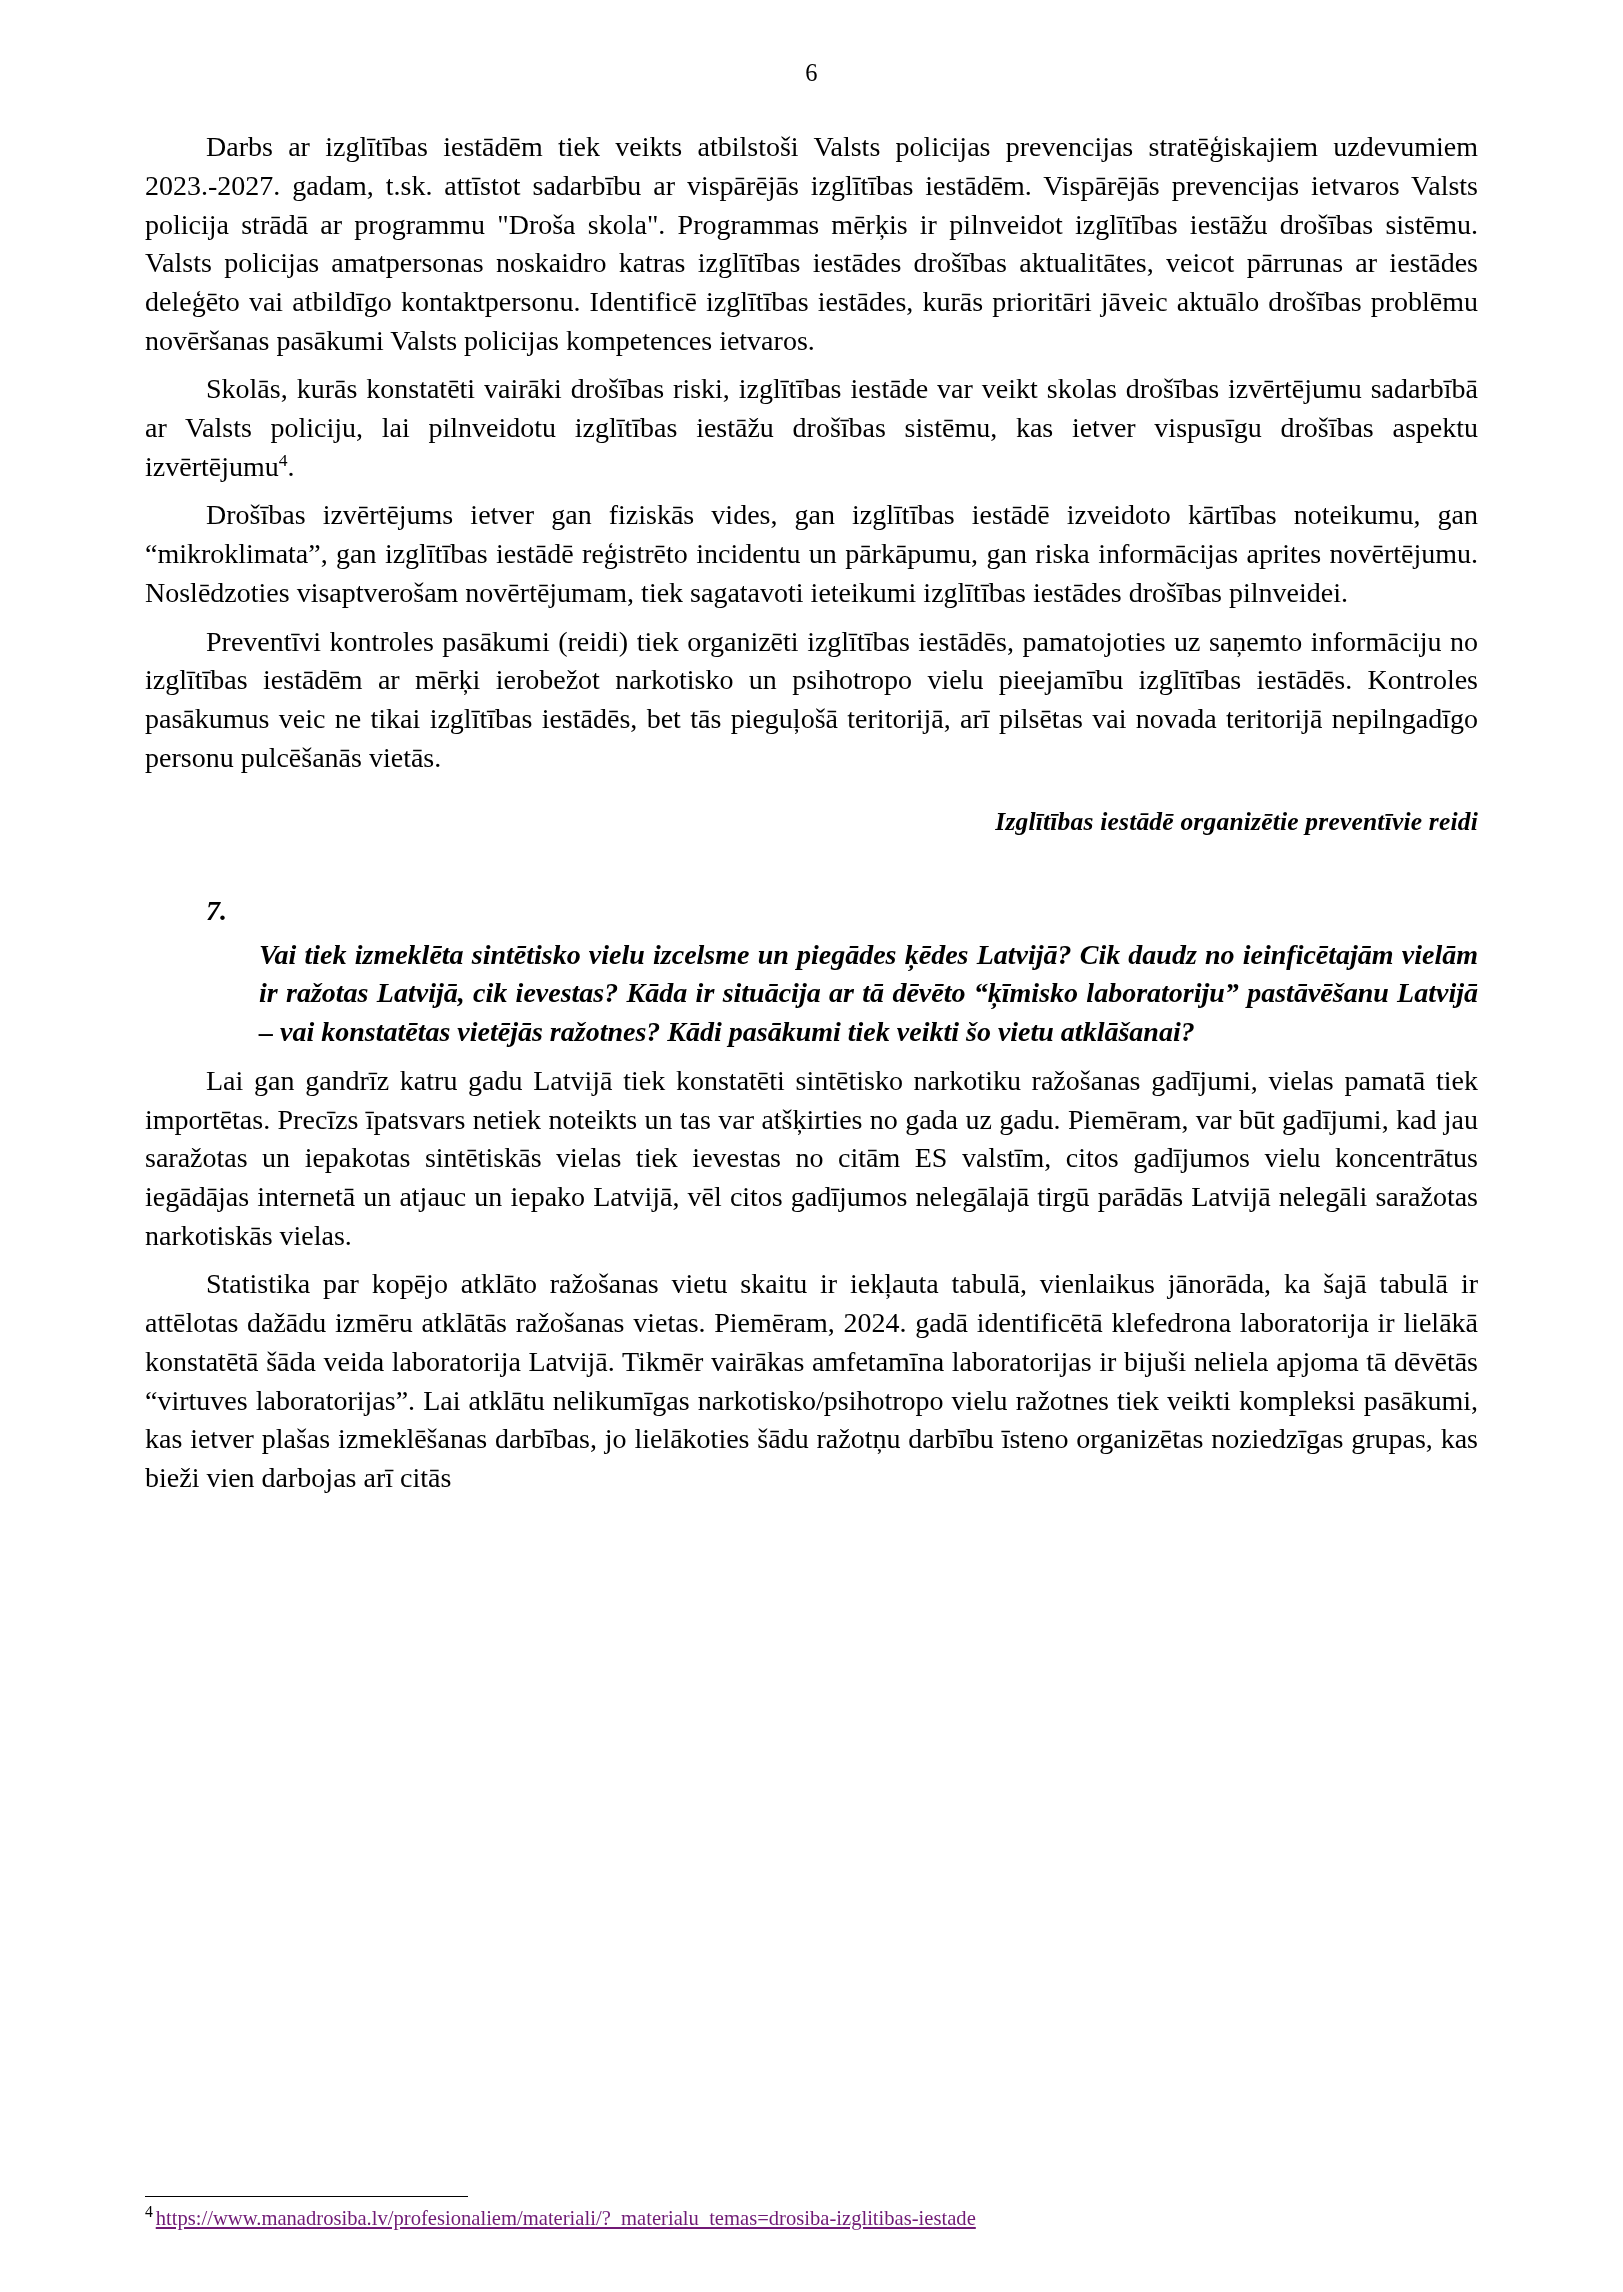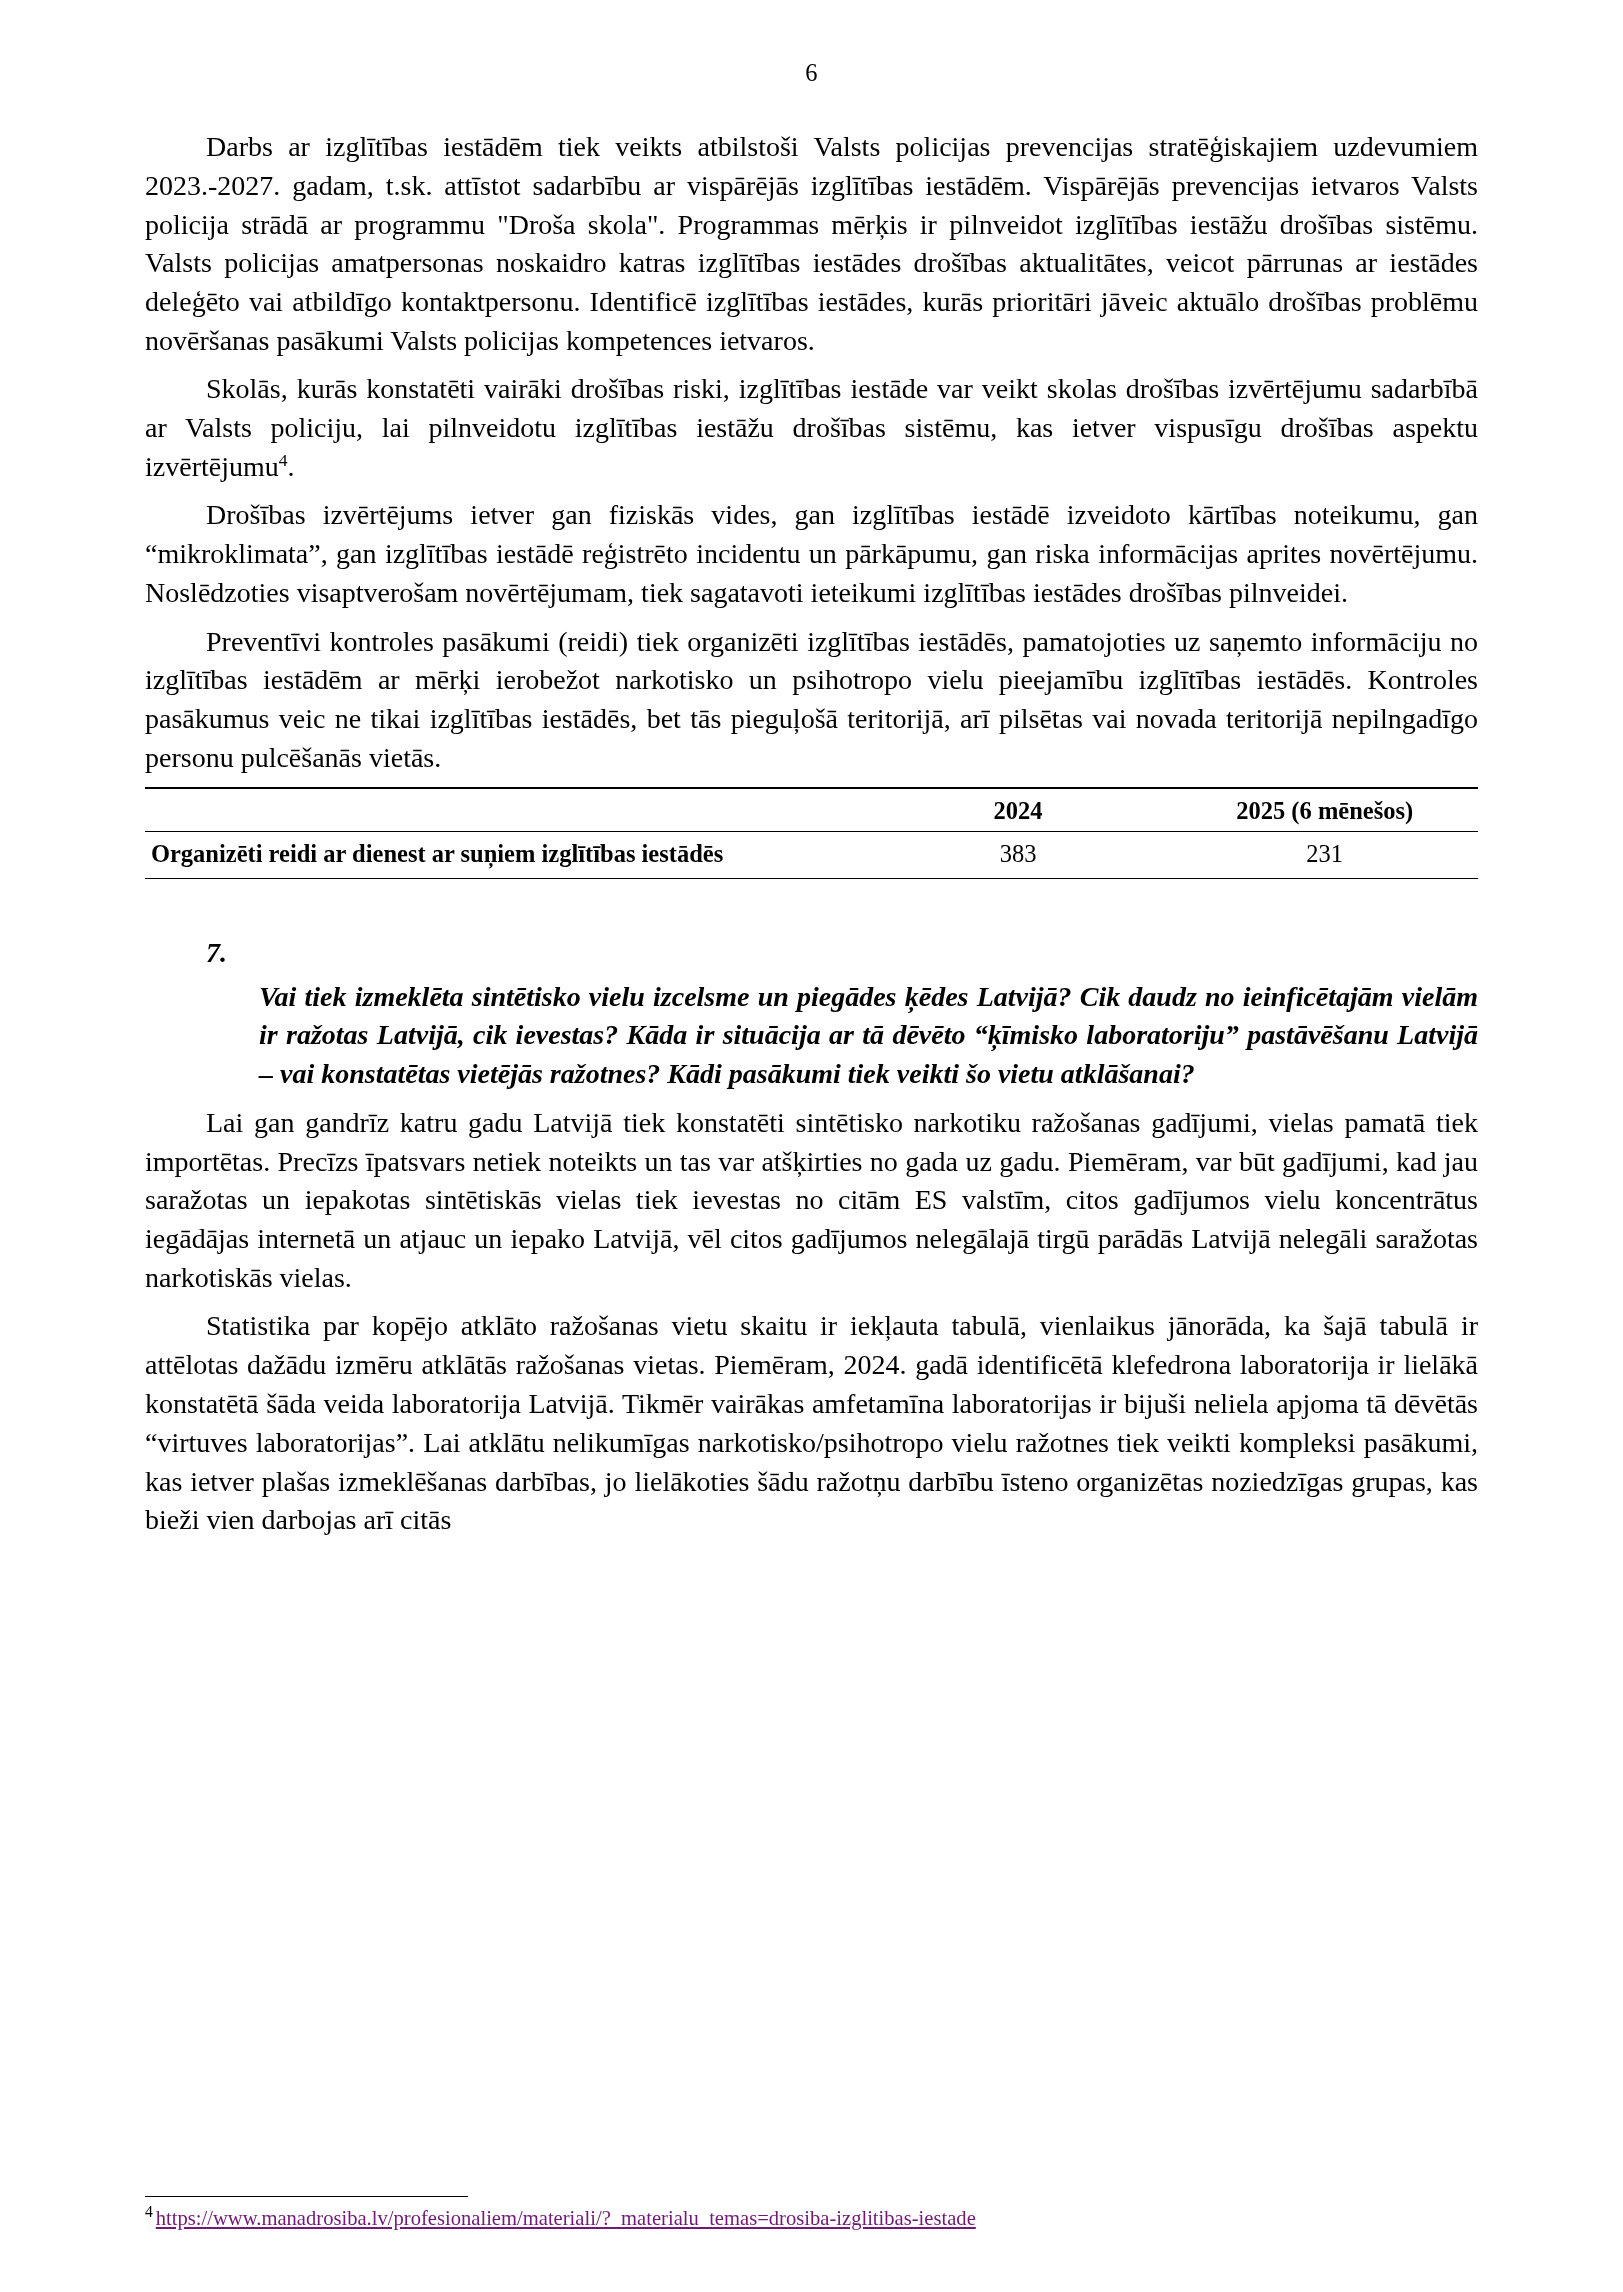--- a/index.html
+++ b/index.html
@@ -144,37 +144,22 @@
   <div class="page-number">6</div>
 
   <p class="body-par">Darbs ar izglītības iestādēm tiek veikts atbilstoši Valsts policijas prevencijas stratēģiskajiem uzdevumiem 2023.-2027. gadam, t.sk. attīstot sadarbību ar vispārējās izglītības iestādēm. Vispārējās prevencijas ietvaros Valsts policija strādā ar programmu "Droša skola". Programmas mērķis ir pilnveidot izglītības iestāžu drošības sistēmu. Valsts policijas amatpersonas noskaidro katras izglītības iestādes drošības aktualitātes, veicot pārrunas ar iestādes deleģēto vai atbildīgo kontaktpersonu. Identificē izglītības iestādes, kurās prioritāri jāveic aktuālo drošības problēmu novēršanas pasākumi Valsts policijas kompetences ietvaros.</p>
 
   <p class="body-par"><span>Skolās, kurās konstatēti vairāki drošības riski, izglītības iestāde var veikt skolas drošības izvērtējumu sadarbībā ar Valsts policiju, lai pilnveidotu izglītības iestāžu drošības sistēmu, kas ietver vispusīgu drošības aspektu izvērtējumu</span><sup class="fnref">4</sup><span>.</span></p>
 
   <p class="body-par">Drošības izvērtējums ietver gan fiziskās vides, gan izglītības iestādē izveidoto kārtības noteikumu, gan “mikroklimata”, gan izglītības iestādē reģistrēto incidentu un pārkāpumu, gan riska informācijas aprites novērtējumu. Noslēdzoties visaptverošam novērtējumam, tiek sagatavoti ieteikumi izglītības iestādes drošības pilnveidei.</p>
 
   <p class="body-par">Preventīvi kontroles pasākumi (reidi) tiek organizēti izglītības iestādēs, pamatojoties uz saņemto informāciju no izglītības iestādēm ar mērķi ierobežot narkotisko un psihotropo vielu pieejamību izglītības iestādēs. Kontroles pasākumus veic ne tikai izglītības iestādēs, bet tās pieguļošā teritorijā, arī pilsētas vai novada teritorijā nepilngadīgo personu pulcēšanās vietās.</p>
 
+  <div class="table-caption">Izglītības iestādē organizētie preventīvie reidi</div>
 
-  <table class="data-table">
-    <thead>
-      <tr>
-        <th class="blank-head row-label"></th>
-        <th class="num-cell">2024</th>
-        <th class="num-cell">2025 (6 mēnešos)</th>
-      </tr>
-    </thead>
-    <tbody>
-      <tr>
-        <td class="row-label">Organizēti reidi ar dienest ar suņiem izglītības iestādēs</td>
-        <td class="num-cell">383</td>
-        <td class="num-cell">231</td>
-      </tr>
-    </tbody>
-  </table>
 
   <ol class="question-list">
     <li class="question-item">
       <span class="q-num">7.</span>
       <span class="q-text">Vai tiek izmeklēta sintētisko vielu izcelsme un piegādes ķēdes Latvijā? Cik daudz no ieinficētajām vielām ir ražotas Latvijā, cik ievestas? Kāda ir situācija ar tā dēvēto “ķīmisko laboratoriju” pastāvēšanu Latvijā – vai konstatētas vietējās ražotnes? Kādi pasākumi tiek veikti šo vietu atklāšanai?</span>
     </li>
   </ol>
 
   <p class="body-par">Lai gan gandrīz katru gadu Latvijā tiek konstatēti sintētisko narkotiku ražošanas gadījumi, vielas pamatā tiek importētas. Precīzs īpatsvars netiek noteikts un tas var atšķirties no gada uz gadu. Piemēram, var būt gadījumi, kad jau saražotas un iepakotas sintētiskās vielas tiek ievestas no citām ES valstīm, citos gadījumos vielu koncentrātus iegādājas internetā un atjauc un iepako Latvijā, vēl citos gadījumos nelegālajā tirgū parādās Latvijā nelegāli saražotas narkotiskās vielas.</p>
 

